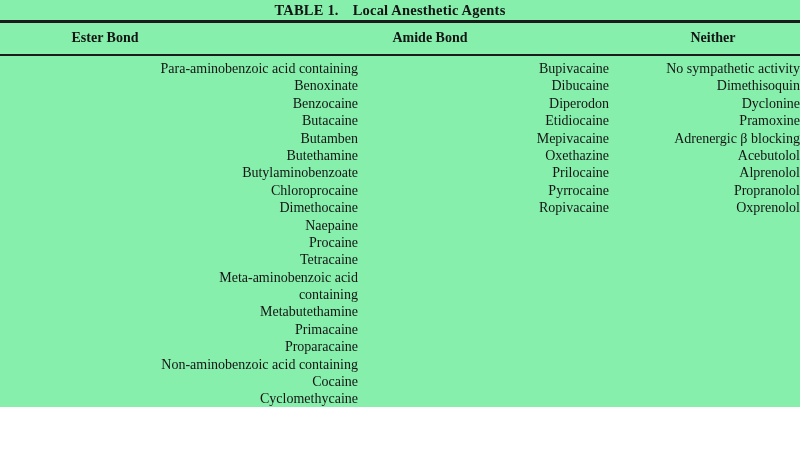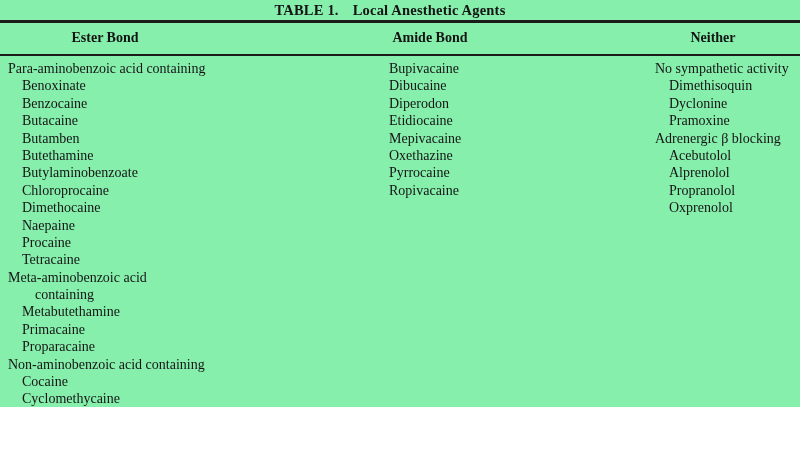--- a/index.html
+++ b/index.html
@@ -52,20 +52,21 @@
     top: 60px;
     font-size: 14px;
   }
   .col.ester   { left: 8px;   width: 350px; }
   .col.amide   { left: 389px; width: 220px; }
   .col.neither { left: 655px; width: 145px; }
   .line {
     height: 17.4px;
     line-height: 17.4px;
     white-space: nowrap;
+    text-align: right;
   }
   .indent-0 { padding-left: 0; }
   .indent-1 { padding-left: 14px; }
   .indent-2 { padding-left: 27px; }
 </style>
 </head>
 <body>
 
 <div class="page">
 
@@ -105,20 +106,21 @@
       <div class="line indent-1">Hexylcaine</div>
       <div class="line indent-1">Piperocaine</div>
     </div>
   <div class="col amide">
       <div class="line indent-0">Bupivacaine</div>
       <div class="line indent-0">Dibucaine</div>
       <div class="line indent-0">Diperodon</div>
       <div class="line indent-0">Etidiocaine</div>
       <div class="line indent-0">Mepivacaine</div>
       <div class="line indent-0">Oxethazine</div>
+      <div class="line indent-0">Prilocaine</div>
       <div class="line indent-0">Pyrrocaine</div>
       <div class="line indent-0">Ropivacaine</div>
     </div>
   <div class="col neither">
       <div class="line indent-0">No sympathetic activity</div>
       <div class="line indent-1">Dimethisoquin</div>
       <div class="line indent-1">Dyclonine</div>
       <div class="line indent-1">Pramoxine</div>
       <div class="line indent-0">Adrenergic β blocking</div>
       <div class="line indent-1">Acebutolol</div>

